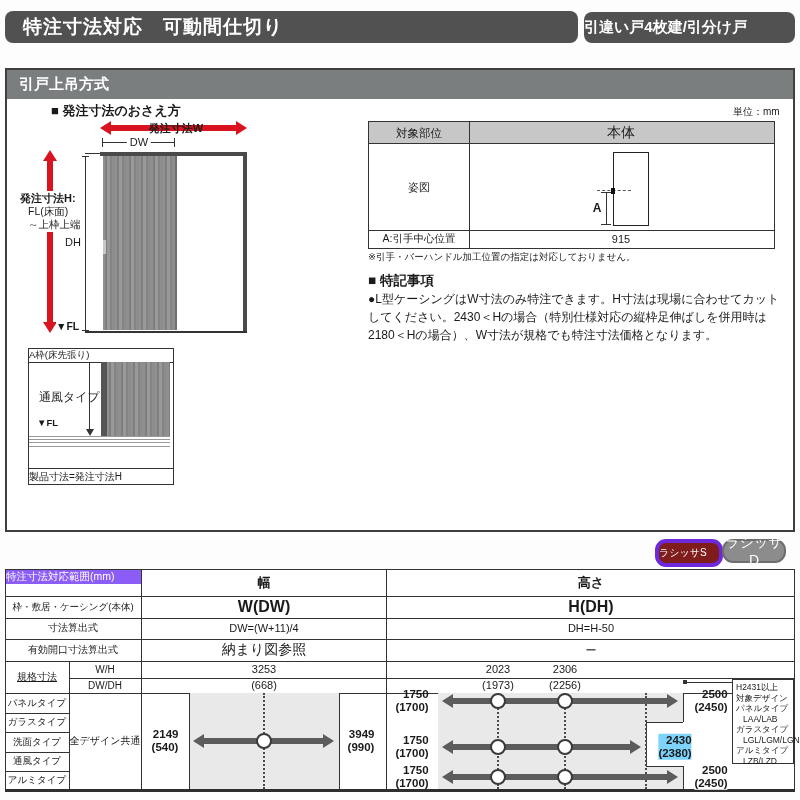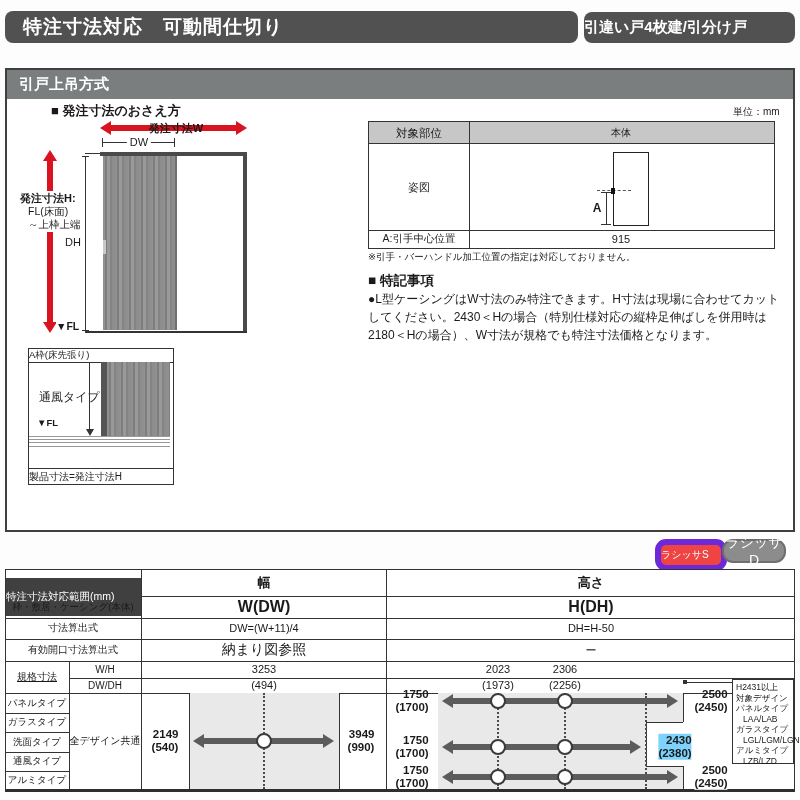--- a/index.html
+++ b/index.html
@@ -95,40 +95,40 @@
       <span style="font-size:10px;">製品寸法=発注寸法H</span>
     </div>
   </div>
 
   <span class="abs" style="left:733px;top:105px;font-size:10px;">単位：mm</span>
 
   <div class="abs" style="left:368px;top:121px;width:405px;height:126px;border:1.5px solid #333;background:#fff;">
     <div class="abs" style="left:0;top:0;right:0;height:21px;background:#c7c7c7;border-bottom:1px solid #333;"></div>
     <div class="vline" style="left:100px;top:0;height:126px;"></div>
     <span class="tc" style="left:50px;top:11px;font-size:11.5px;">対象部位</span>
-    <span class="tc" style="left:252px;top:11px;font-size:10px;">本体</span>
+    <span class="tc" style="left:252px;top:11px;font-size:14px;">本体</span>
     <span class="tc" style="left:50px;top:65px;font-size:11px;">姿図</span>
 
     <div class="abs" style="left:244px;top:30px;width:34px;height:72px;border:1.5px solid #222;"></div>
     <div class="abs" style="left:228px;top:68px;width:34px;height:0;border-top:1.5px dashed #555;"></div>
     <div class="abs" style="left:242px;top:65.5px;width:4px;height:6px;background:#111;"></div>
     <div class="vline" style="left:237px;top:70px;height:33px;"></div>
     <div class="hline" style="left:232px;top:70px;width:10px;"></div>
     <div class="hline" style="left:232px;top:102px;width:10px;"></div>
     <span class="tc b" style="left:228px;top:86px;font-size:12px;background:#fff;padding:0 2px;">A</span>
     <div class="abs" style="left:0;right:0;bottom:0;height:17px;border-top:1px solid #333;"></div>
     <span class="tc" style="left:50px;top:117px;font-size:10.5px;">A:引手中心位置</span>
     <span class="tc" style="left:252px;top:117px;font-size:11px;">915</span>
   </div>
   <span class="abs" style="left:368px;top:251px;font-size:9.5px;">※引手・バーハンドル加工位置の指定は対応しておりません。</span>
 
   <span class="abs b" style="left:368px;top:272px;font-size:13.5px;">■ 特記事項</span>
   <div class="abs" style="left:368px;top:290px;width:420px;font-size:12px;line-height:1.5;white-space:normal;">●L型ケーシングはW寸法のみ特注できます。H寸法は現場に合わせてカットしてください。2430＜Hの場合（特別仕様対応の縦枠足伸ばしを併用時は2180＜Hの場合）、W寸法が規格でも特注寸法価格となります。</div>
 
-  <div class="abs ctr" style="left:655px;top:539px;width:60px;height:20px;background:#ef4444;border:6px solid #6d28d9;border-radius:11px;">
+  <div class="abs ctr" style="left:655px;top:539px;width:60px;height:20px;background:#7f1d1d;border:4px solid #6d28d9;border-radius:11px;">
     <span style="color:#fff;font-size:10px;">ラシッサS</span>
   </div>
   <div class="abs ctr" style="left:722px;top:539px;width:60px;height:20px;background:#8c8c8c;border:2px solid #6e6e6e;border-radius:11px;">
     <span style="color:#fff;font-size:14px;">ラシッサD</span>
   </div>
 
   <div class="abs" style="left:5px;top:569px;width:788px;height:219px;border:1.5px solid #333;border-bottom:3px solid #2e2e2e;background:#fff;">
 
     <div class="vline" style="left:135px;top:0;height:219px;"></div>
     <div class="vline" style="left:380px;top:0;height:219px;"></div>
@@ -137,21 +137,21 @@
     <div class="hline" style="left:0;top:48px;width:788px;"></div>
     <div class="hline" style="left:0;top:69px;width:788px;"></div>
     <div class="hline" style="left:0;top:91px;width:788px;"></div>
     <div class="hline" style="left:63px;top:108px;width:725px;"></div>
     <div class="hline" style="left:0;top:123px;width:788px;"></div>
     <div class="hline" style="left:0;top:143px;width:63px;"></div>
     <div class="hline" style="left:0;top:162px;width:63px;"></div>
     <div class="hline" style="left:0;top:182px;width:63px;"></div>
     <div class="hline" style="left:0;top:201px;width:63px;"></div>
 
-    <div class="abs ctr" style="left:0;top:8px;width:135px;height:38px;background:#404040;">
+    <div class="abs ctr" style="left:0;top:0;width:135px;height:14px;background:#8b5cf6;">
       <span style="color:#fff;font-size:10.5px;">特注寸法対応範囲(mm)</span>
     </div>
     <span class="tc b" style="left:258px;top:13px;font-size:13px;">幅</span>
     <span class="tc b" style="left:585px;top:13px;font-size:13px;">高さ</span>
 
     <span class="tc" style="left:67px;top:37px;font-size:9.5px;">枠・敷居・ケーシング(本体)</span>
     <span class="tc b" style="left:258px;top:37px;font-size:16px;">W(DW)</span>
     <span class="tc b" style="left:585px;top:37px;font-size:16px;">H(DH)</span>
 
     <span class="tc" style="left:67px;top:58px;font-size:10px;">寸法算出式</span>
@@ -159,21 +159,21 @@
     <span class="tc" style="left:585px;top:58px;font-size:11px;">DH=H-50</span>
 
     <span class="tc" style="left:67px;top:80px;font-size:10px;">有効開口寸法算出式</span>
     <span class="tc" style="left:258px;top:80px;font-size:14px;">納まり図参照</span>
     <span class="tc" style="left:585px;top:80px;font-size:11px;">ー</span>
 
     <span class="tc" style="left:31px;top:107px;font-size:10px;text-decoration:underline;">規格寸法</span>
     <span class="tc" style="left:99px;top:99px;font-size:10px;">W/H</span>
     <span class="tc" style="left:99px;top:115px;font-size:10px;">DW/DH</span>
     <span class="tc" style="left:258px;top:99px;font-size:11px;">3253</span>
-    <span class="tc" style="left:258px;top:115px;font-size:11px;">(494)</span>
+    <span class="tc" style="left:258px;top:115px;font-size:11px;">(668)</span>
     <span class="tc" style="left:492px;top:99px;font-size:11px;">2023</span>
     <span class="tc" style="left:559px;top:99px;font-size:11px;">2306</span>
     <span class="tc" style="left:492px;top:115px;font-size:11px;">(1973)</span>
     <span class="tc" style="left:559px;top:115px;font-size:11px;">(2256)</span>
 
     <span class="tc" style="left:31px;top:133px;font-size:9.5px;">パネルタイプ</span>
     <span class="tc" style="left:31px;top:152px;font-size:9.5px;">ガラスタイプ</span>
     <span class="tc" style="left:31px;top:172px;font-size:9.5px;">洗面タイプ</span>
     <span class="tc" style="left:31px;top:191px;font-size:9.5px;">通風タイプ</span>
     <span class="tc" style="left:31px;top:210px;font-size:9.5px;">アルミタイプ</span>

